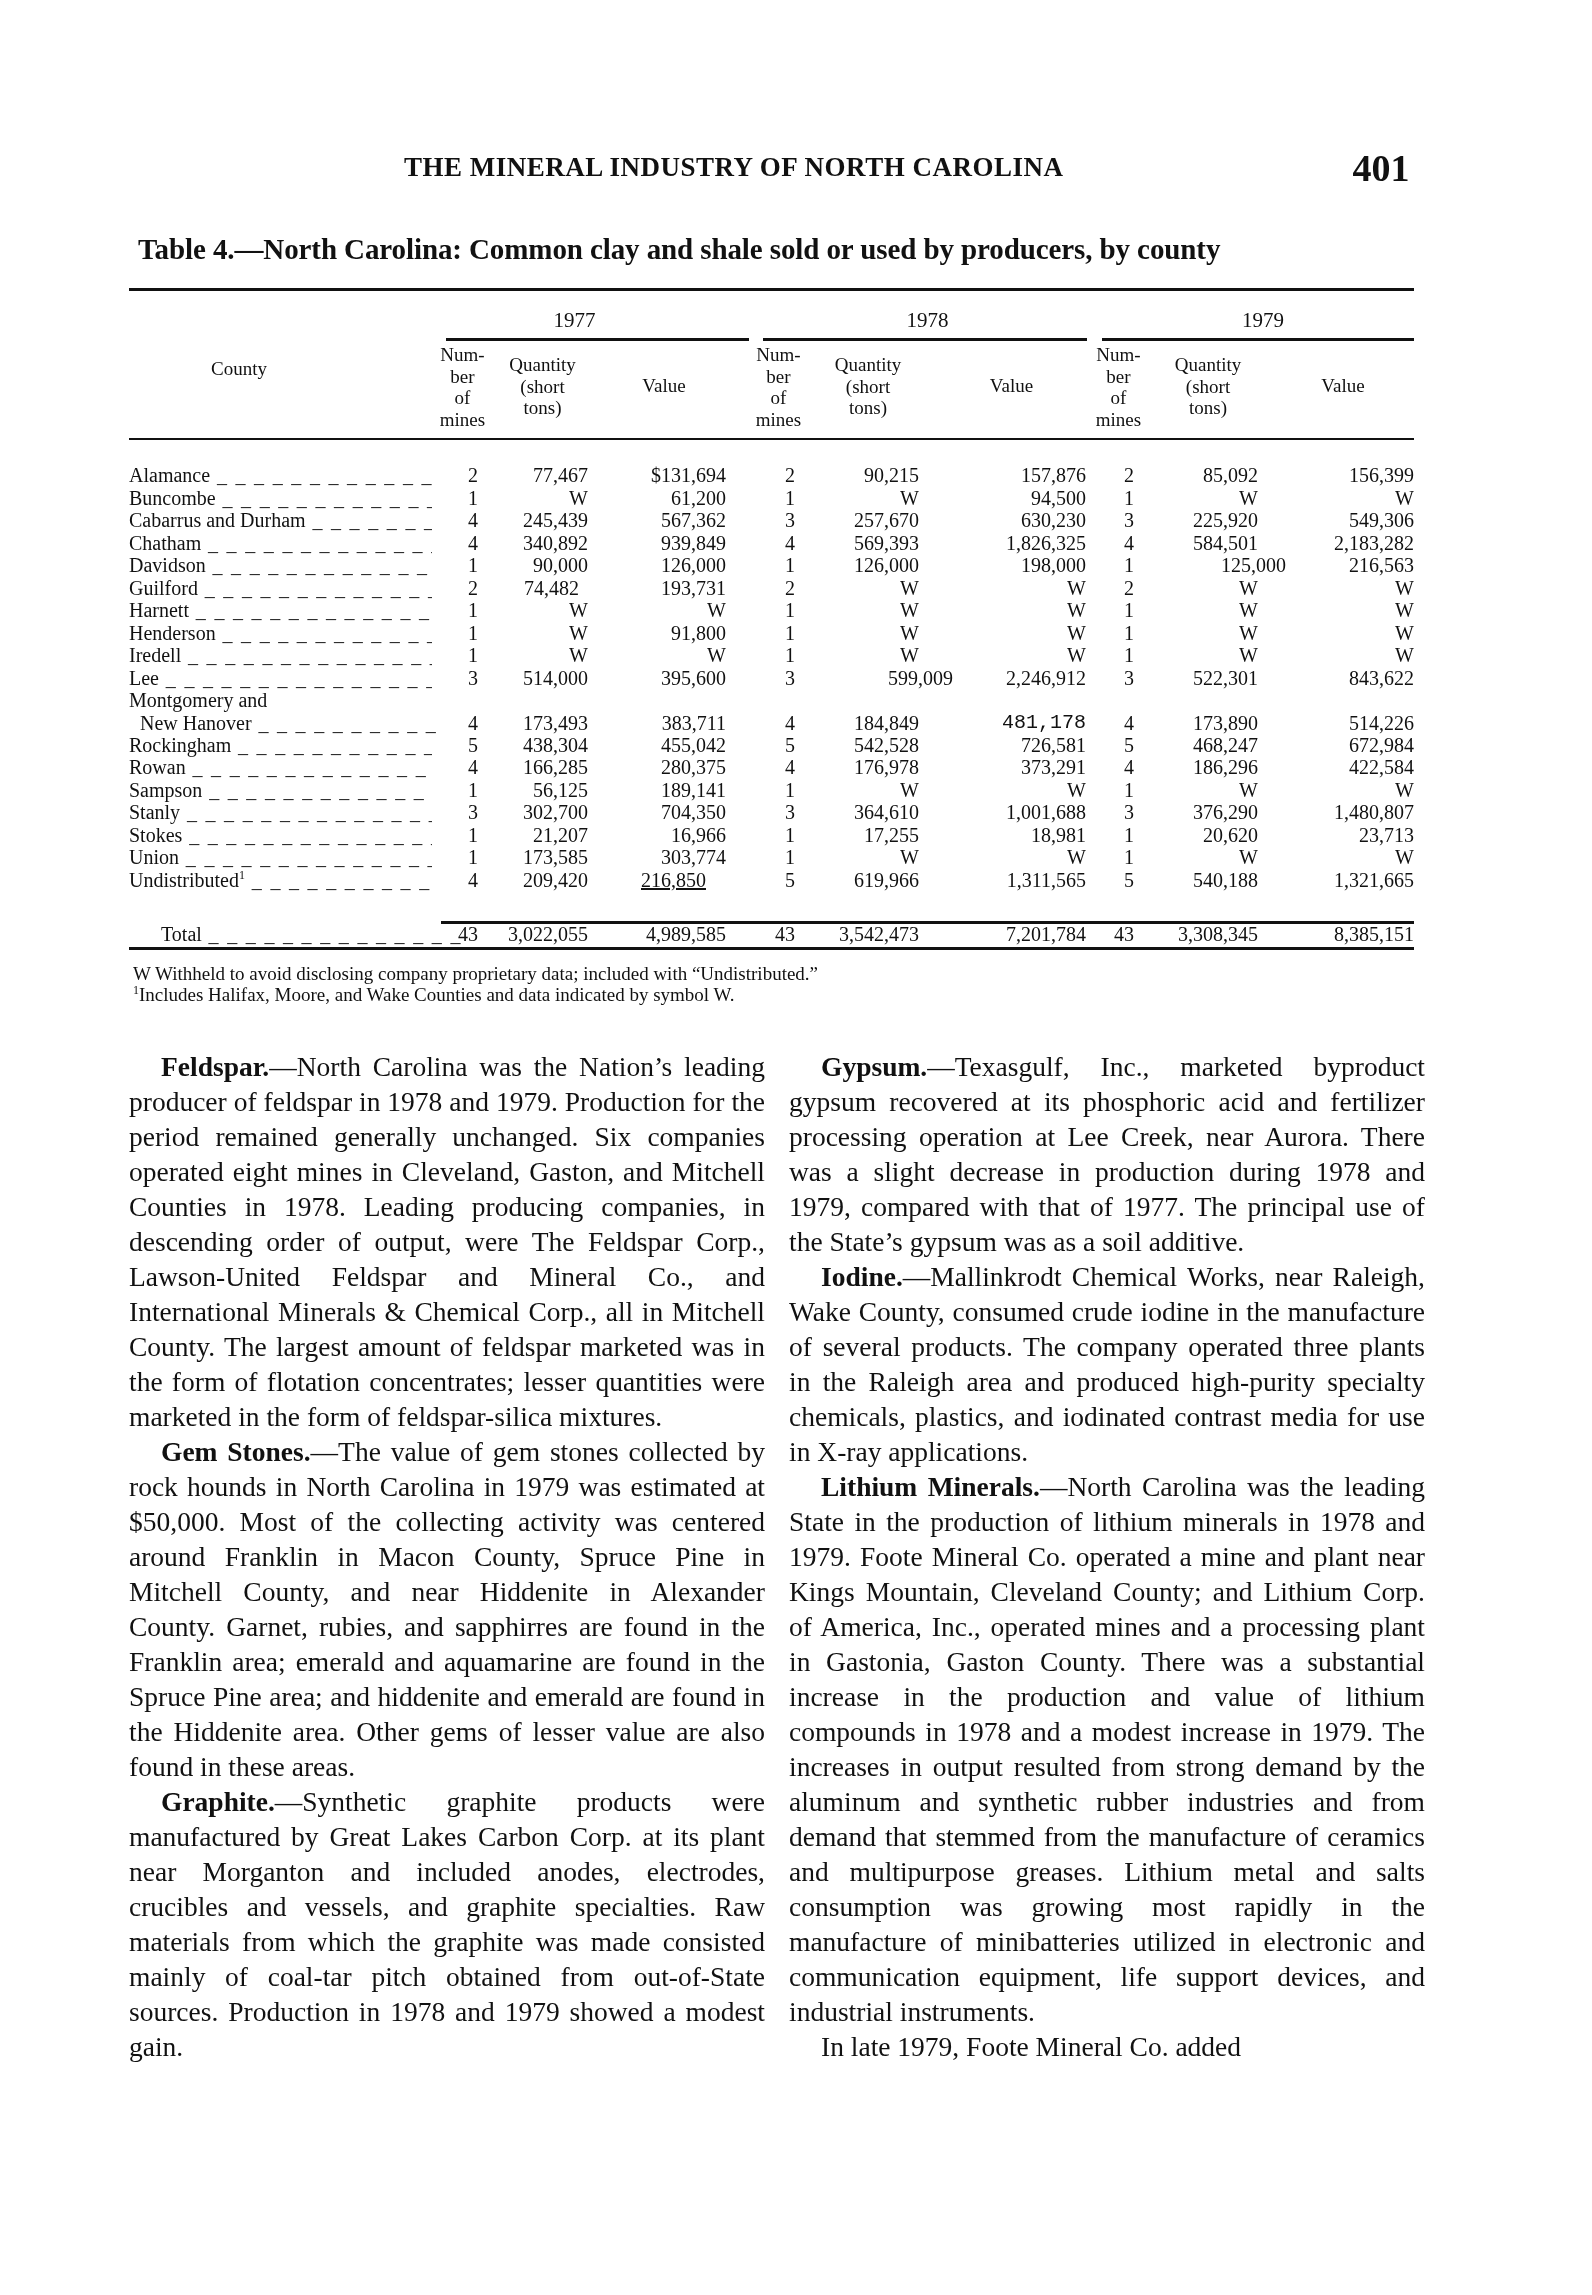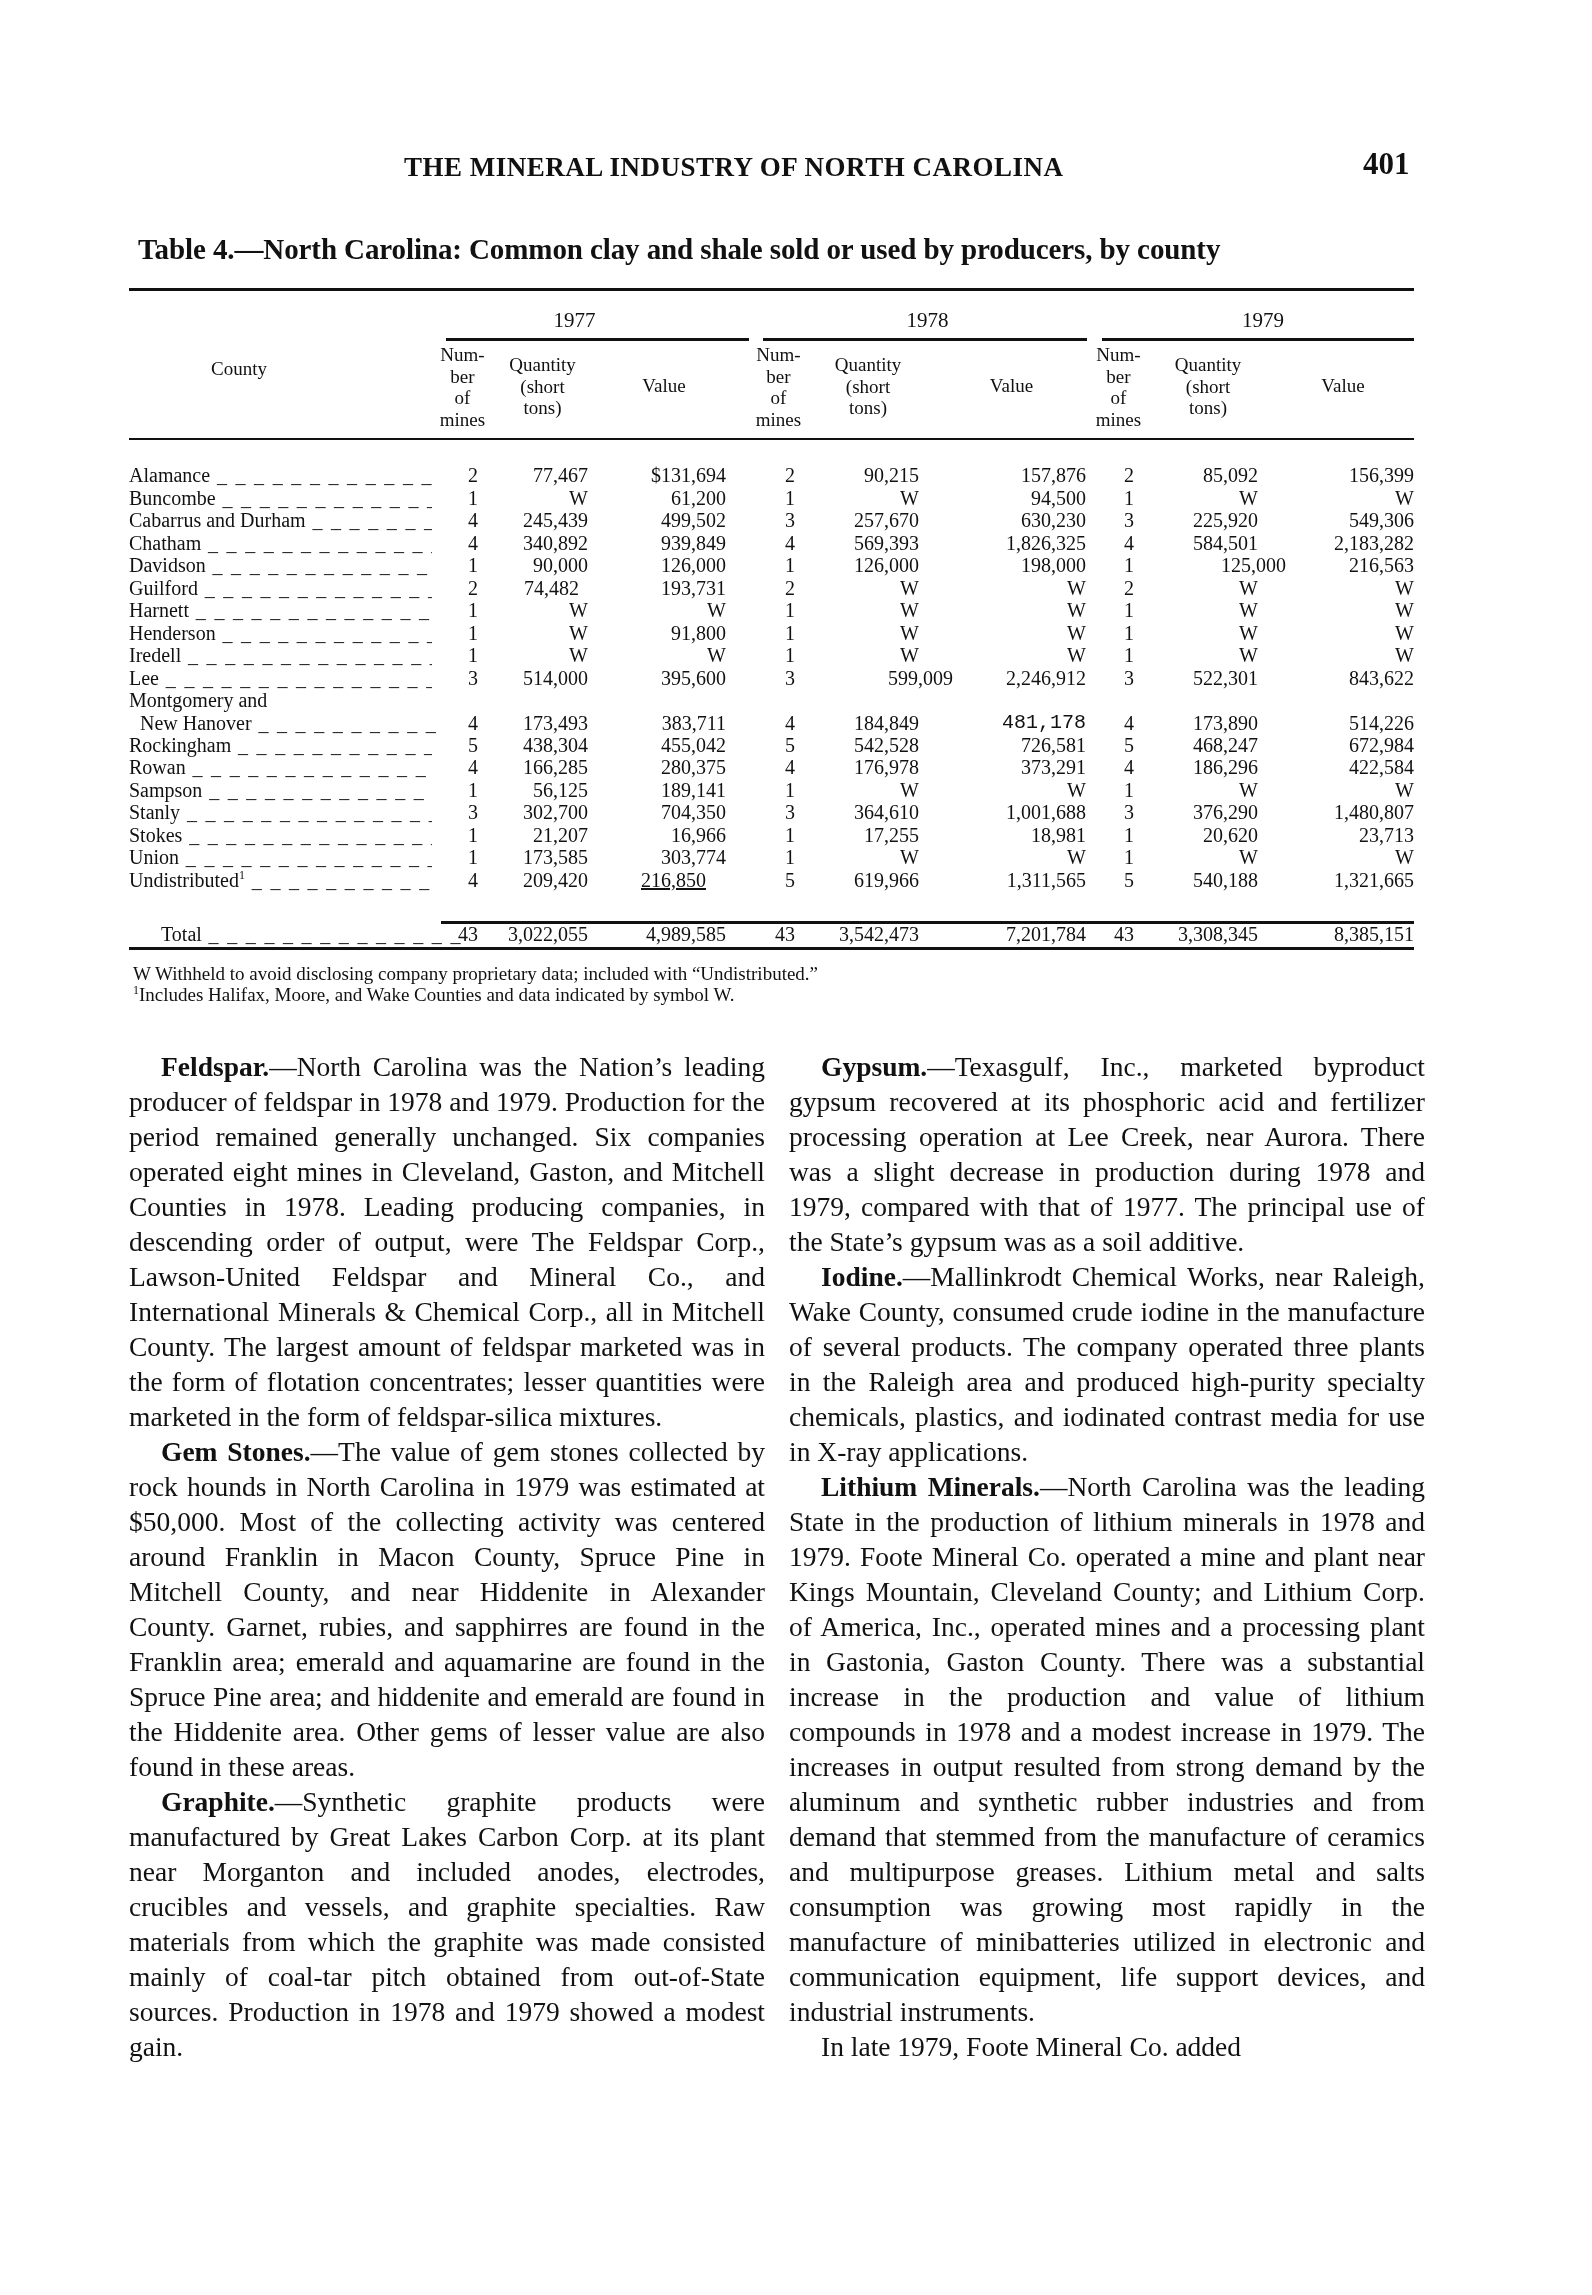--- a/index.html
+++ b/index.html
@@ -4,21 +4,21 @@
 <style>
   html, body { margin: 0; padding: 0; background: #ffffff; }
   body { width: 1592px; height: 2501px; position: relative; overflow: hidden;
          font-family: "DejaVu Serif", "Liberation Serif", serif; color: #111; }
   .abs { position: absolute; }
 
   
   #running-head { left: 129px; top: 146px; width: 1285px; height: 41px; }
   #running-title { position: absolute; left: 275px; top: 6.4px; font-size: 27px; font-weight: bold;
                    letter-spacing: 0.5px; font-family: "Liberation Serif", serif; }
-  #page-number { position: absolute; right: 4.6px; top: 0px; font-size: 31px; font-weight: bold;
+  #page-number { position: absolute; right: 4.6px; top: 0px; font-size: 38px; font-weight: bold;
                  font-family: "Liberation Serif", serif; }
 
   #table-title { left: 138px; top: 233px; font-size: 29px; font-weight: bold; white-space: nowrap;
                  font-family: "Liberation Serif", serif; letter-spacing: -0.1px; }
 
   
   #table-wrap { left: 129px; top: 285px; width: 1285px; }
   .rule { position: absolute; background: #111; height: 3.2px; }
   .hdr { position: absolute; text-align: center; font-size: 19px; line-height: 21.6px;
          font-family: "Liberation Serif", serif; }
@@ -127,21 +127,21 @@
         <span class="cell" style="left: 689px; width: 101px;">W</span>
         <span class="cell" style="left: 808px; width: 149px;">94,500</span>
         <span class="cell" style="left: 973px; width: 32px;">1</span>
         <span class="cell" style="left: 1028px; width: 101px;">W</span>
         <span class="cell" style="left: 1143px; width: 142px;">W</span>
       </div>
       <div class="row" style="top: 224px;">
         <span class="county">Cabarrus and Durham<span class="dots"> _ _ _ _ _ _ _ _ _ _ _ _ _ _ _ _ </span></span>
         <span class="cell" style="left: 317px; width: 32px;">4</span>
         <span class="cell" style="left: 367px; width: 92px;">245,439</span>
-        <span class="cell" style="left: 473px; width: 124px;">499,502</span>
+        <span class="cell" style="left: 473px; width: 124px;">567,362</span>
         <span class="cell" style="left: 634px; width: 32px;">3</span>
         <span class="cell" style="left: 689px; width: 101px;">257,670</span>
         <span class="cell" style="left: 808px; width: 149px;">630,230</span>
         <span class="cell" style="left: 973px; width: 32px;">3</span>
         <span class="cell" style="left: 1028px; width: 101px;">225,920</span>
         <span class="cell" style="left: 1143px; width: 142px;">549,306</span>
       </div>
       <div class="row" style="top: 247px;">
         <span class="county">Chatham<span class="dots"> _ _ _ _ _ _ _ _ _ _ _ _ _ _ _ _ </span></span>
         <span class="cell" style="left: 317px; width: 32px;">4</span>

